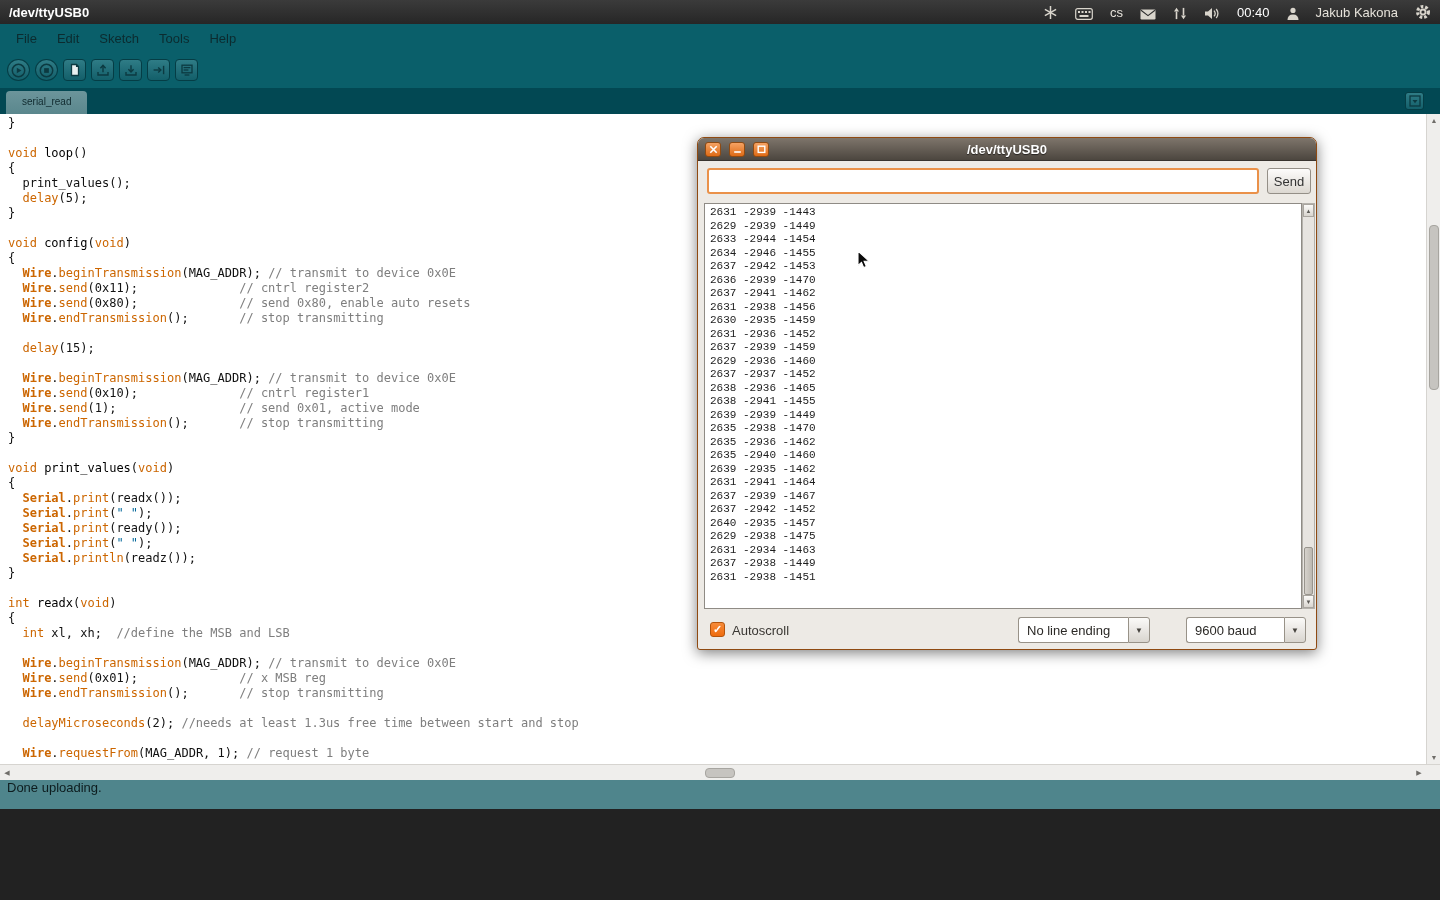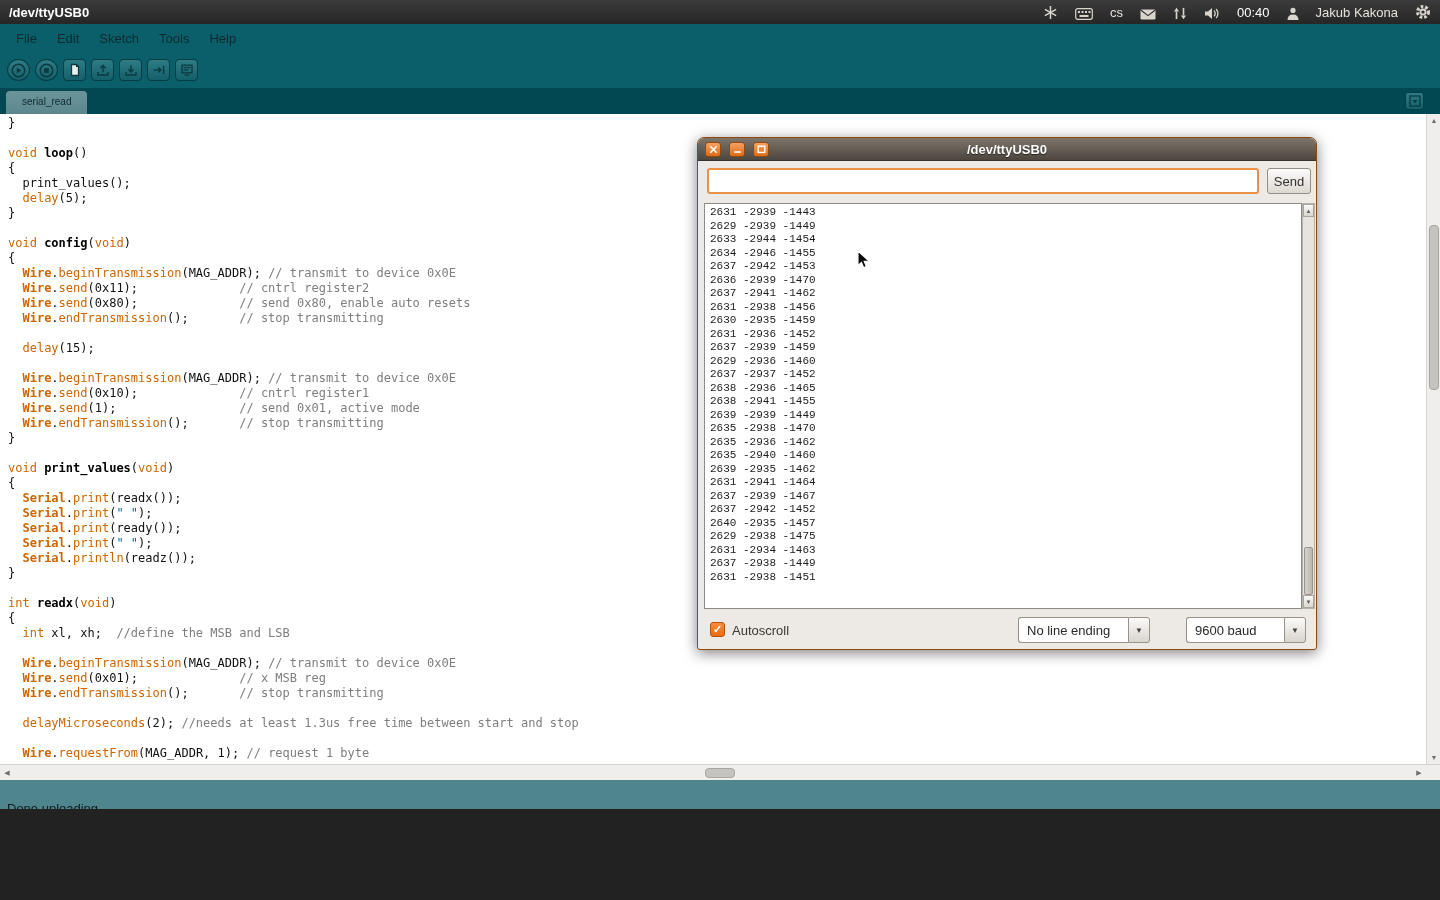--- a/index.html
+++ b/index.html
@@ -36,35 +36,35 @@
   
   .editor{position:absolute;top:114px;left:0;width:1426px;height:650px;background:#ffffff;overflow:hidden}
   .code{font-family:"DejaVu Sans Mono",monospace;font-size:12px;line-height:15px;color:#111;
     padding:2px 0 0 8px;white-space:pre}
   .cl{height:15px}
   .kw{color:#cc6600}
   .cls{color:#cc6600;font-weight:bold}
   .fn{color:#cc6600}
   .cm{color:#7e7e7e}
   .str{color:#006699}
-  .def{color:#000;font-weight:bold}
+  .def{color:#000;font-weight:normal}
 
   
   .vscroll{position:absolute;top:114px;right:0;width:14px;height:650px;background:#efeeec;border-left:1px solid #d6d4d0}
   .varrow{position:absolute;left:0;width:14px;height:13px;font-size:7px;color:#6f6d69;text-align:center;line-height:13px}
   .varrow.up{top:0}.varrow.down{bottom:0}
   .vthumb{position:absolute;left:2px;top:111px;width:10px;height:165px;background:#c6c4c0;border:1px solid #a7a5a0;border-radius:4px}
   .hscroll{position:absolute;top:764px;left:0;width:1440px;height:16px;background:#efeeec;border-top:1px solid #d6d4d0}
   .harrow{position:absolute;top:0;width:14px;height:16px;font-size:7px;color:#6f6d69;text-align:center;line-height:16px}
   .harrow.left{left:0}.harrow.right{right:14px}
   .hthumb{position:absolute;left:705px;top:3px;width:30px;height:10px;background:#c6c4c0;border:1px solid #a7a5a0;border-radius:4px}
 
   
   .statusbar{position:absolute;top:780px;left:0;width:1440px;height:36px;background:#4f858c;
-    display:flex;align-items:flex-end;padding-left:7px;font-size:13px;color:#0d1c1e}
+    display:flex;align-items:flex-start;padding-left:7px;font-size:13px;color:#0d1c1e}
   .console{position:absolute;top:816px;left:0;width:1440px;height:62px;background:#0f172a}
   .console pre{font-family:"DejaVu Sans Mono",monospace;font-size:12px;color:#fff;padding:7px 0 0 7px;white-space:pre}
   .footerbar{position:absolute;top:878px;left:0;width:1440px;height:22px;background:#035762;
     display:flex;align-items:center;padding-left:7px;color:#eef5f5;font-size:12px}
 
   
   .serial-window{position:absolute;left:697px;top:137px;width:620px;height:513px;z-index:10;
     background:#edeae5;border:1px solid #8f4a12;border-radius:7px 7px 3px 3px;
     box-shadow:0 3px 14px rgba(0,0,0,.5)}
   .titlebar{position:absolute;top:0;left:0;right:0;height:23px;border-radius:6px 6px 0 0;

